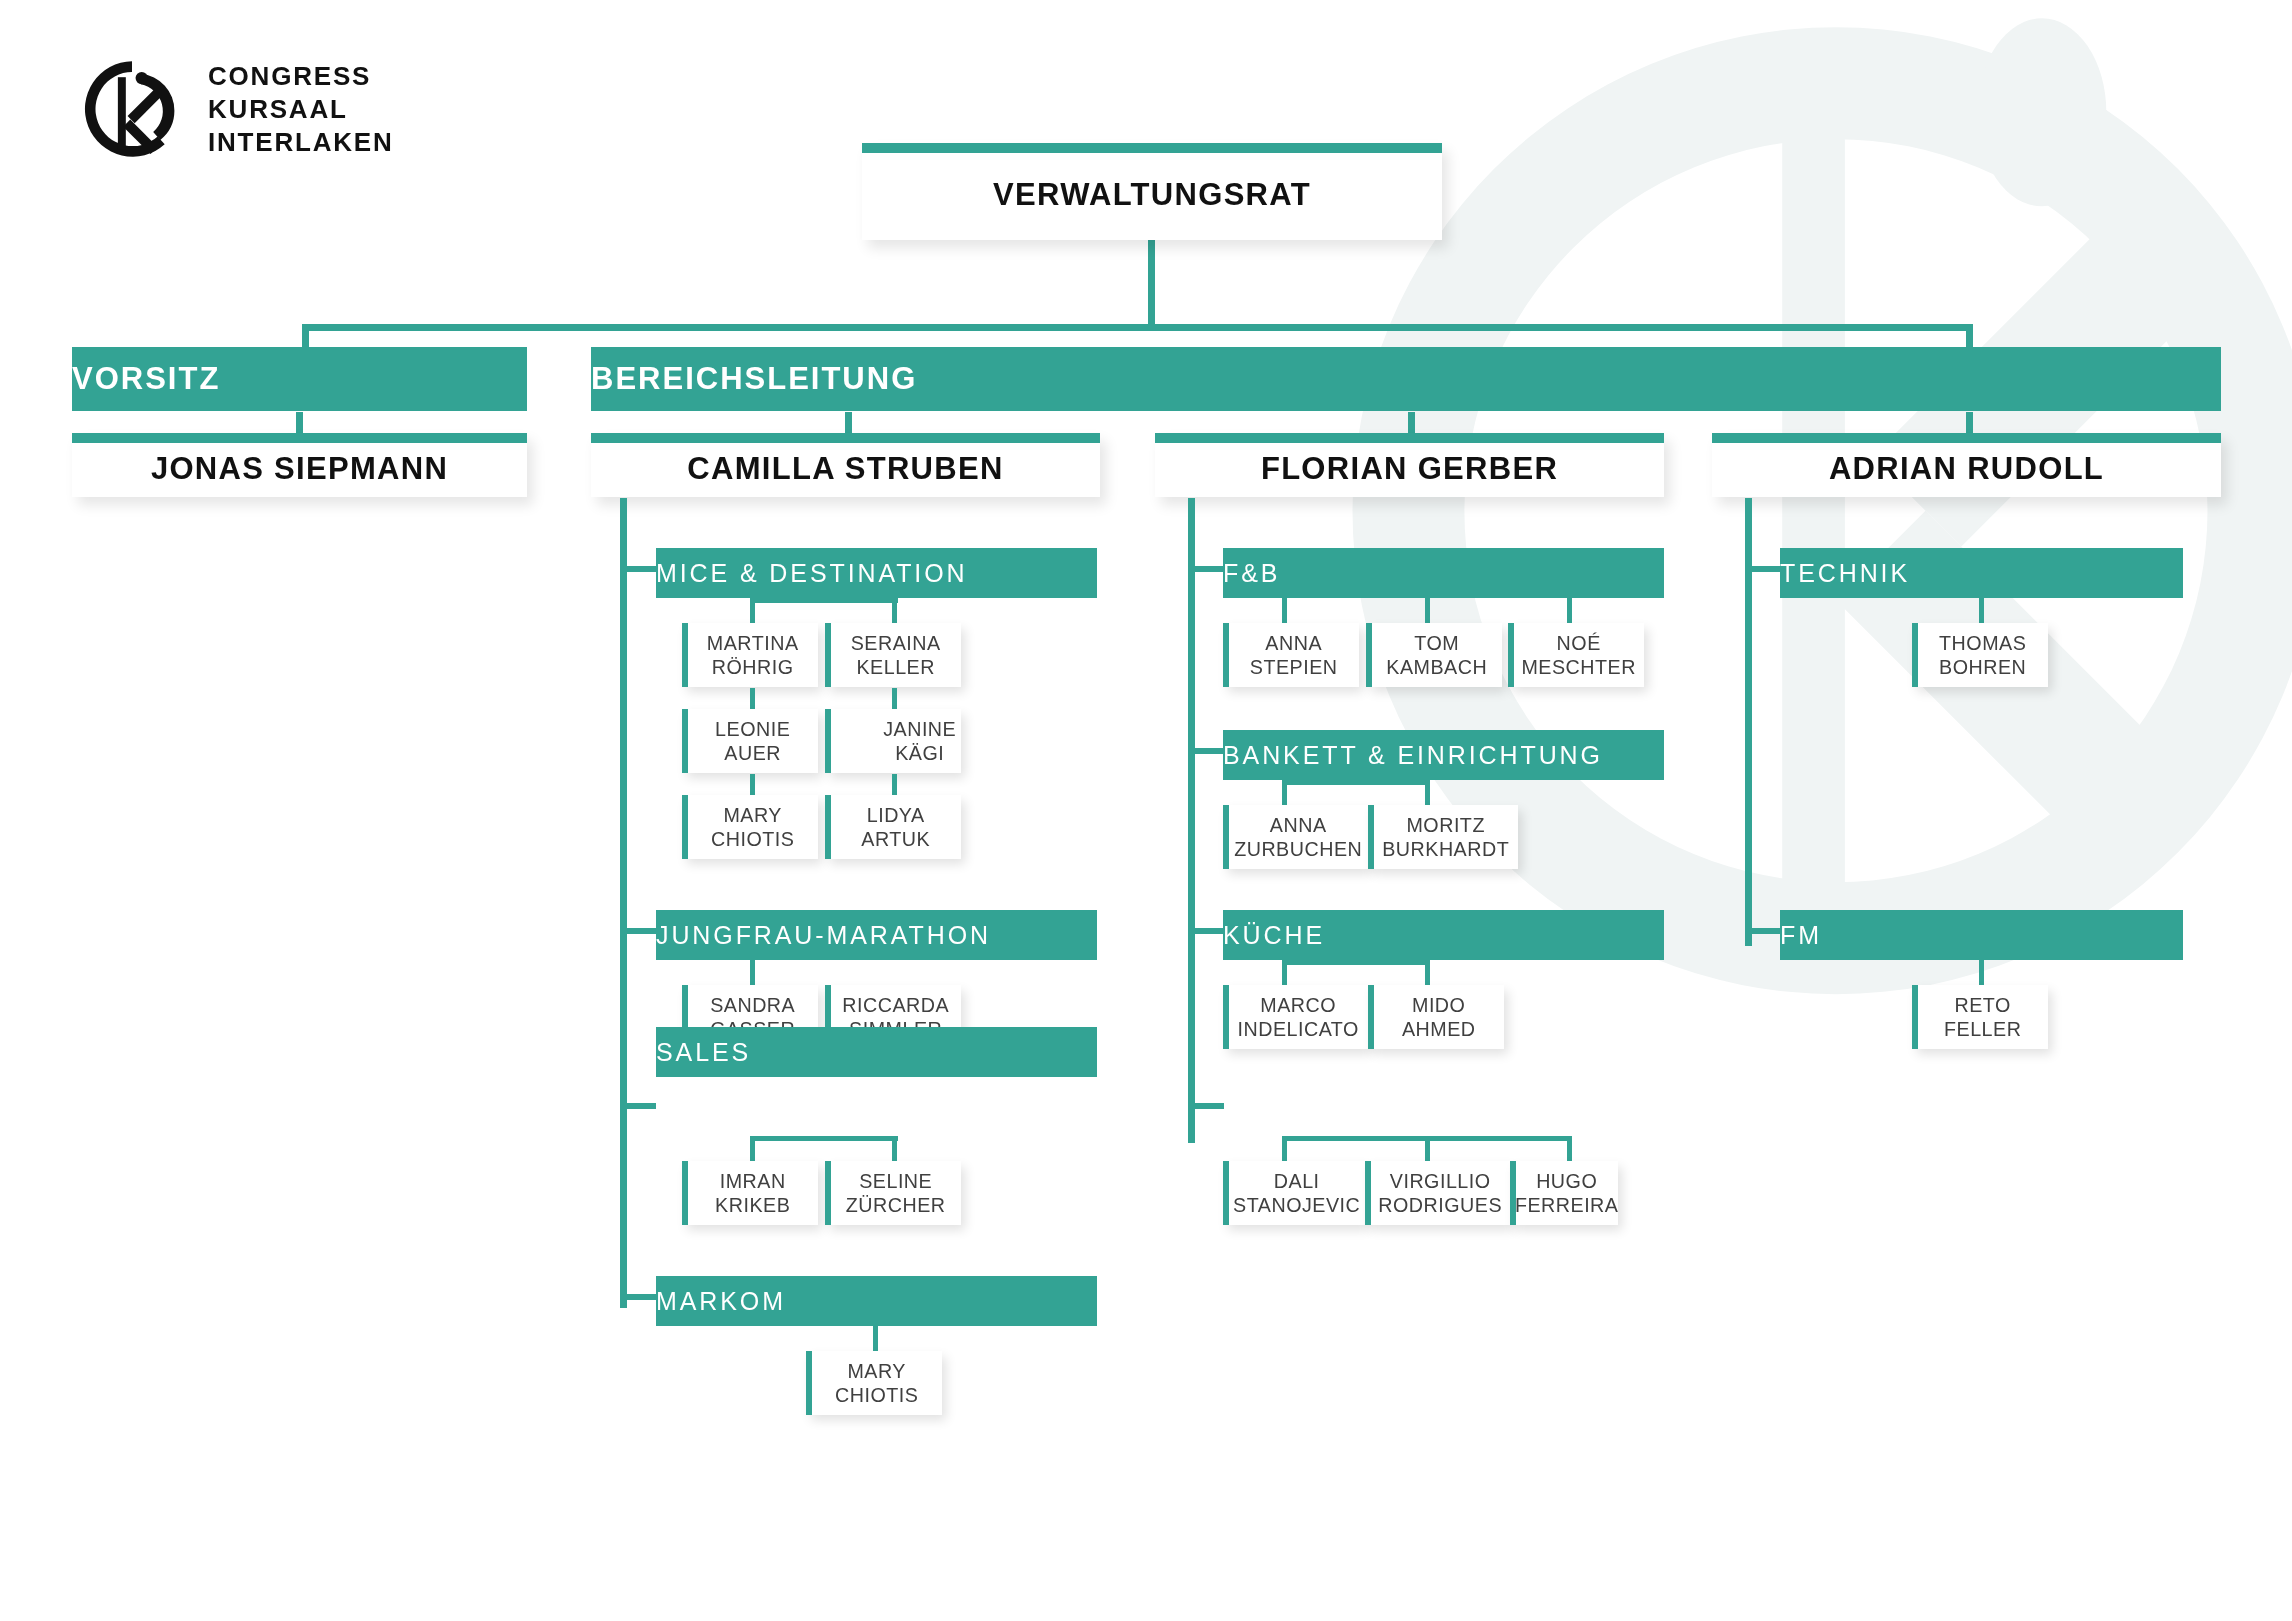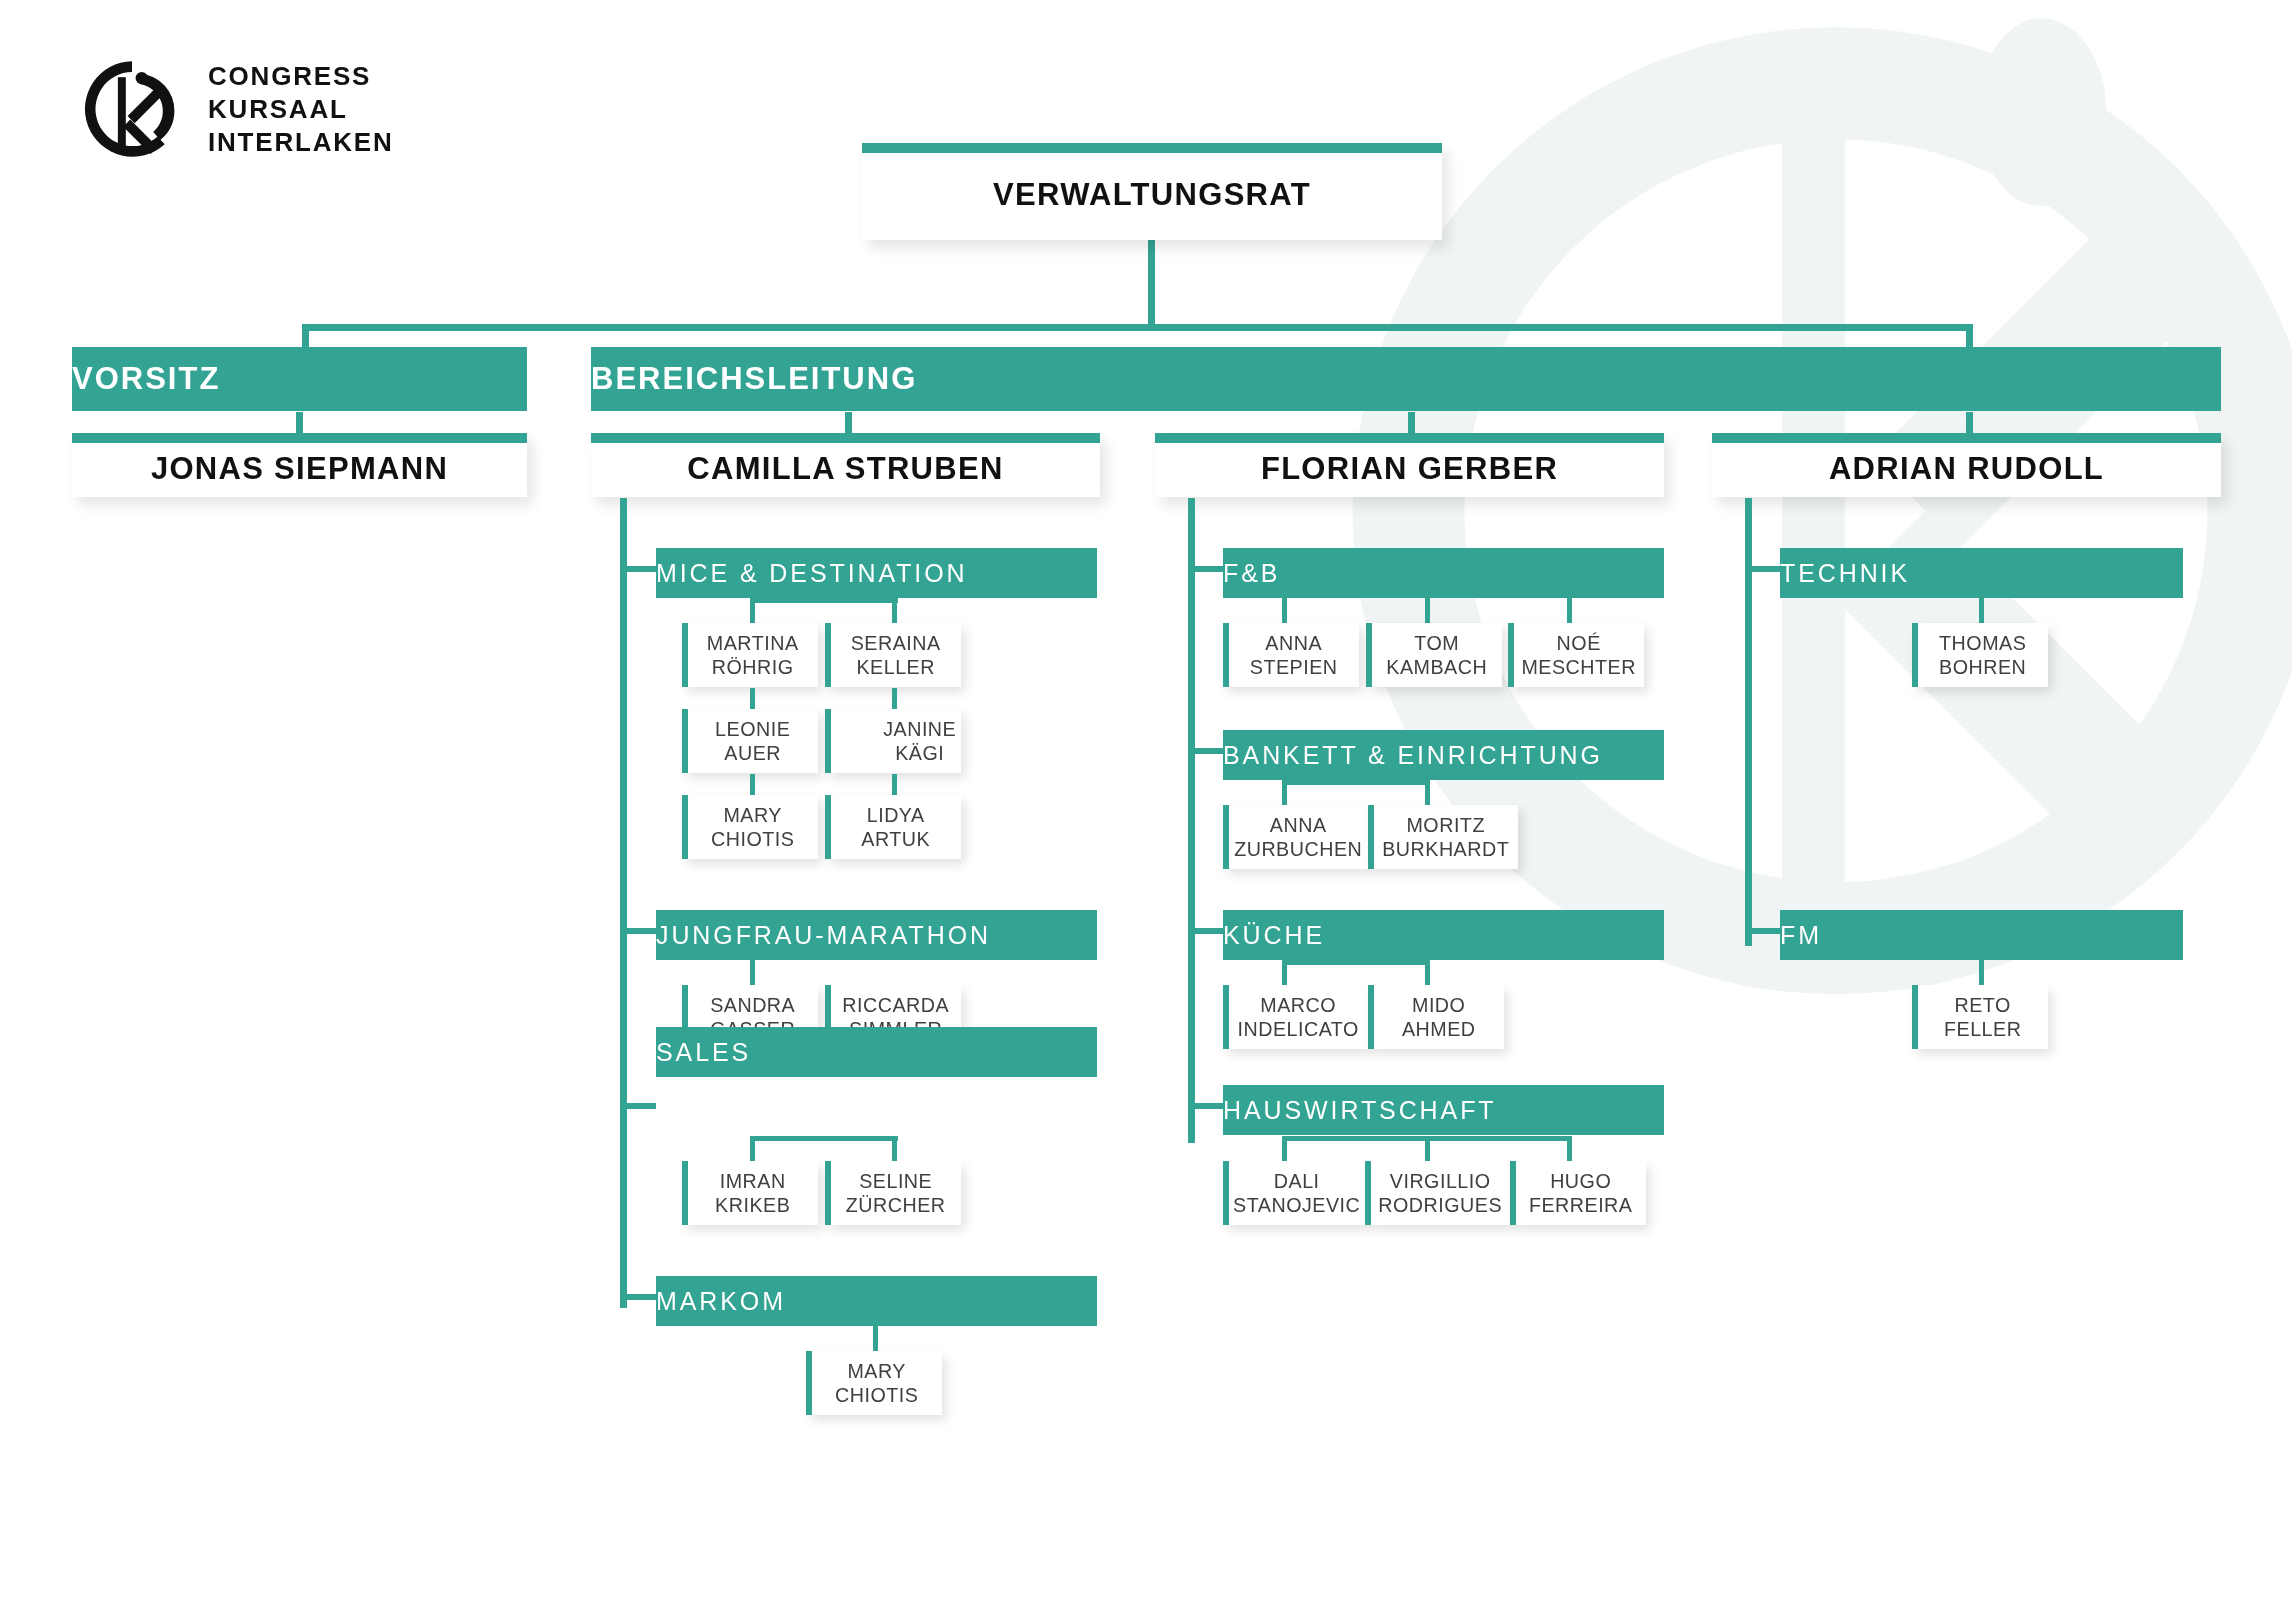--- a/index.html
+++ b/index.html
@@ -260,38 +260,35 @@
     <div class="person-name">MARCO
 INDELICATO</div>
   </div>
   <div class="person" style="left:1368px; top:985px; width:136px; height:64px;">
     <div class="person-bar"></div>
     <div class="person-name">MIDO
 AHMED</div>
   </div>
 
   <div class="conn" style="left:1188px; top:1103px; width:36px; height:6.3px;"></div>
-  <div class="band" style="left:1223px; top:1085px; width:441px; height:50px;">
-    <span class="band-dept">HAUSWIRTSCHAFT</span>
-  </div>
   <div class="conn" style="left:1282px; top:1136px; width:5.4px; height:25px;"></div>
   <div class="conn" style="left:1282px; top:1136px; width:290px; height:5.4px;"></div>
   <div class="conn" style="left:1425px; top:1136px; width:5.4px; height:25px;"></div>
   <div class="conn" style="left:1567px; top:1136px; width:5.4px; height:25px;"></div>
   <div class="person" style="left:1223px; top:1161px; width:142px; height:64px;">
     <div class="person-bar"></div>
     <div class="person-name">DALI
 STANOJEVIC</div>
   </div>
   <div class="person" style="left:1365px; top:1161px; width:145px; height:64px;">
     <div class="person-bar"></div>
     <div class="person-name">VIRGILLIO
 RODRIGUES</div>
   </div>
-  <div class="person" style="left:1510px; top:1161px; width:136px; height:64px;">
+  <div class="person" style="left:1510px; top:1161px; width:108px; height:64px;">
     <div class="person-bar"></div>
     <div class="person-name">HUGO
 FERREIRA</div>
   </div>
 
   <div class="conn" style="left:1745px; top:498px; width:7.2px; height:448px;"></div>
 
   <div class="conn" style="left:1745px; top:566px; width:36px; height:6.3px;"></div>
   <div class="band" style="left:1780px; top:548px; width:403px; height:50px;">
     <span class="band-dept">TECHNIK</span>

